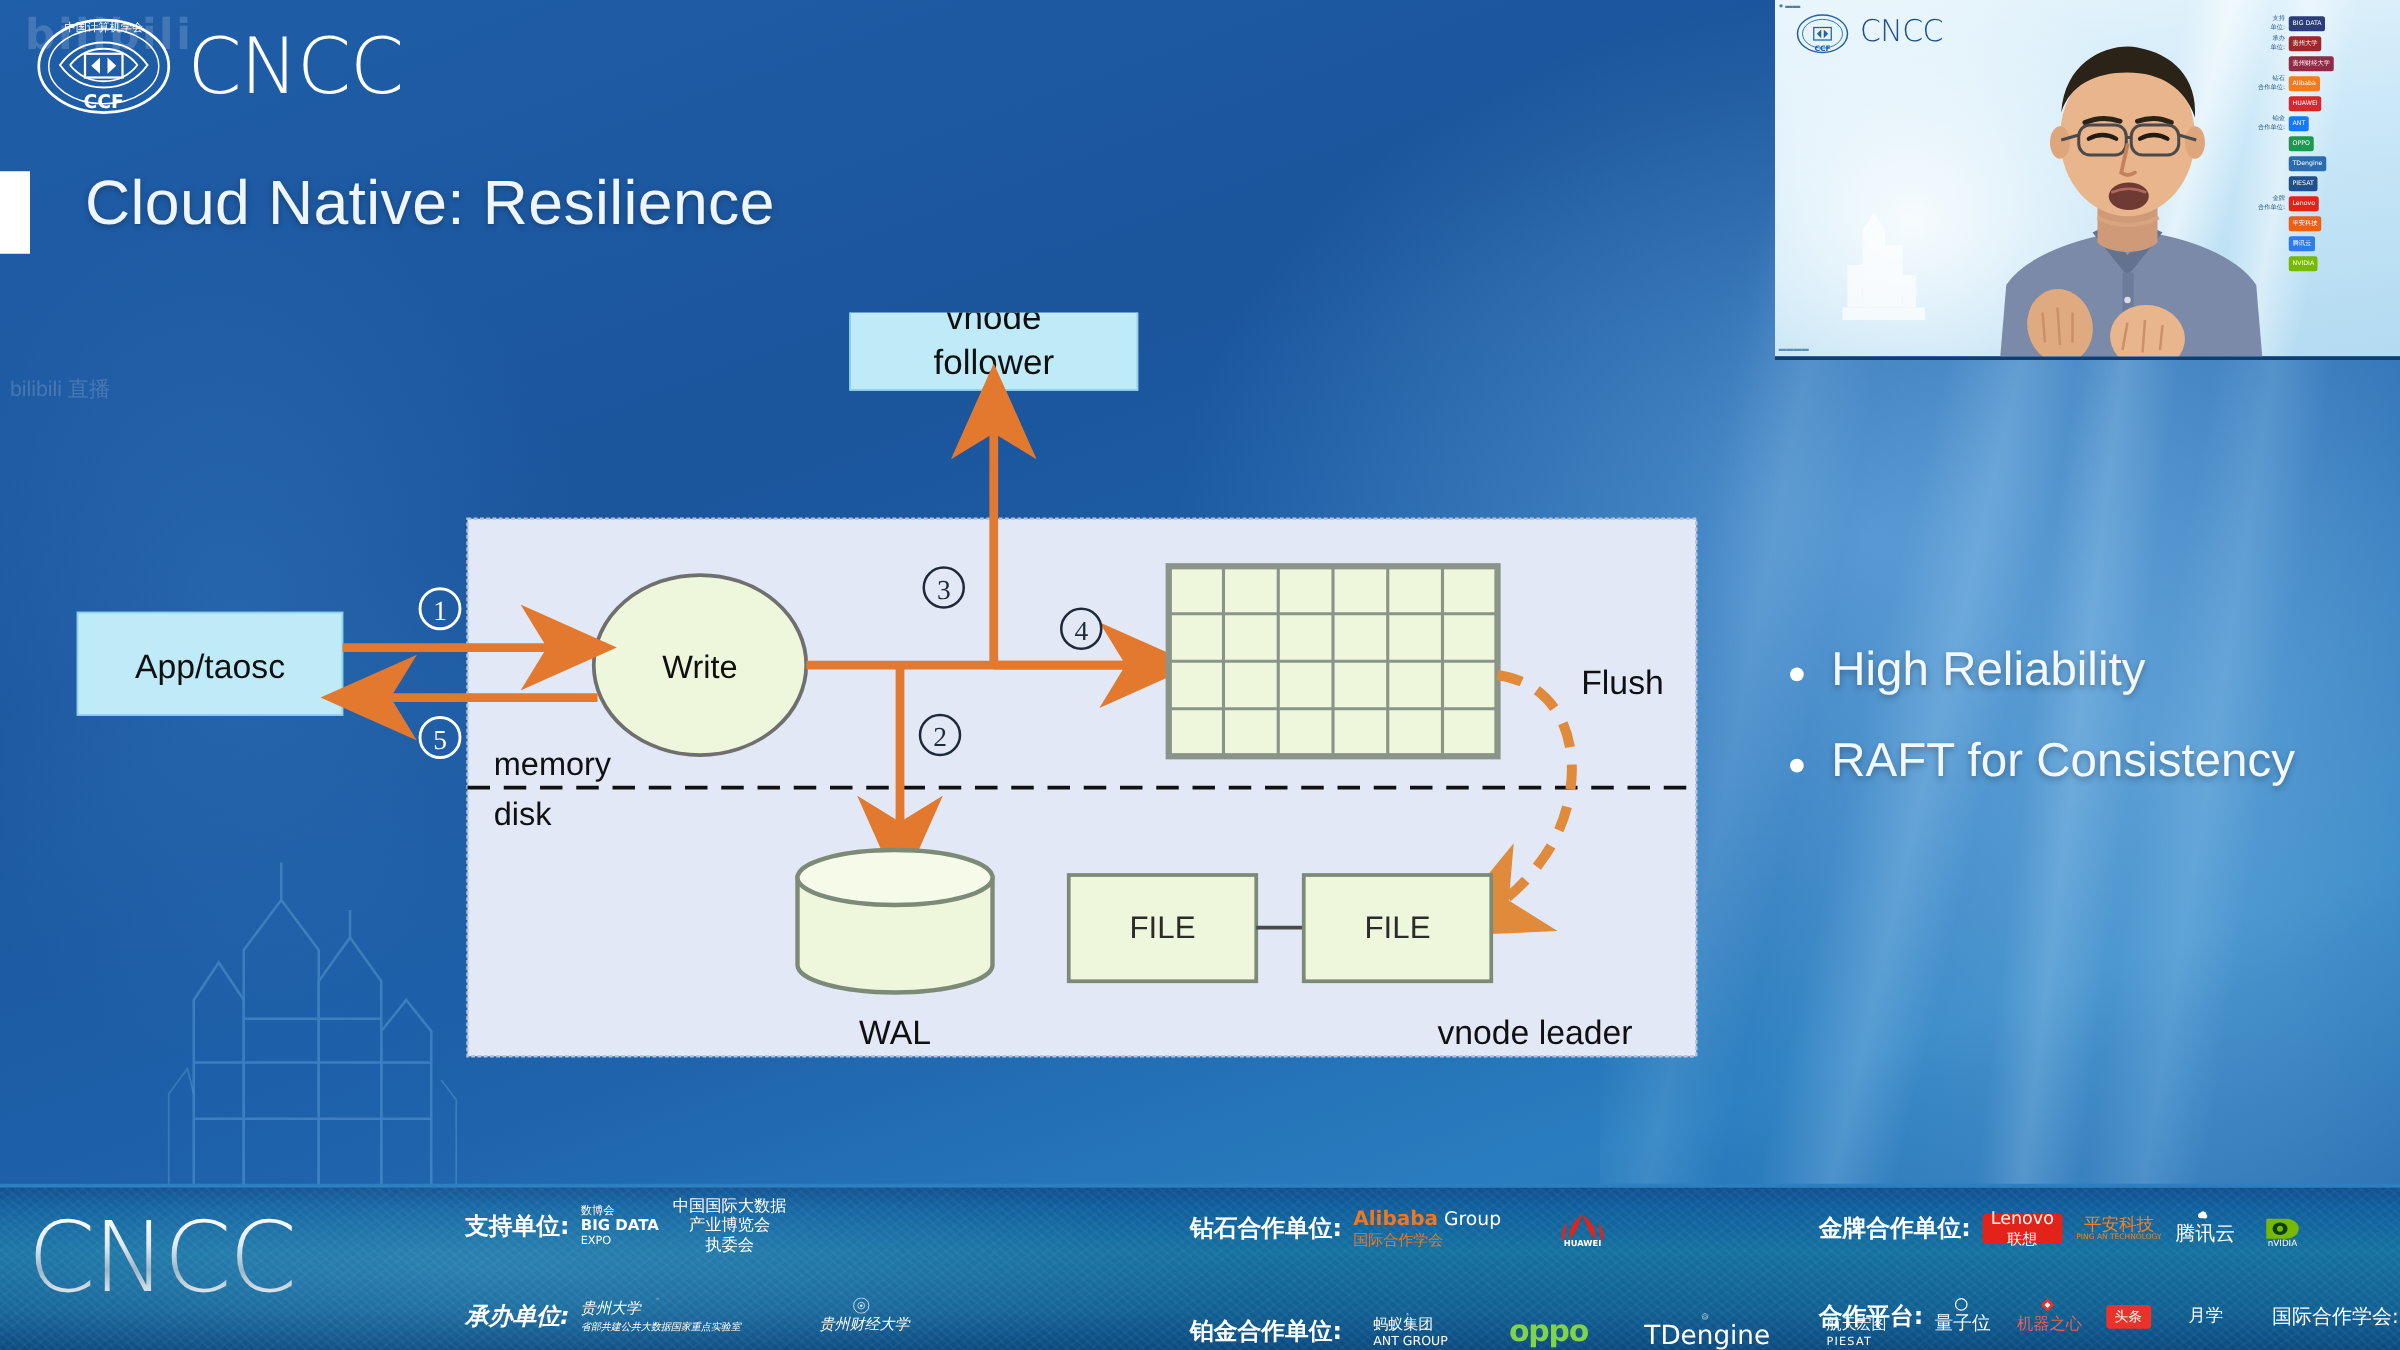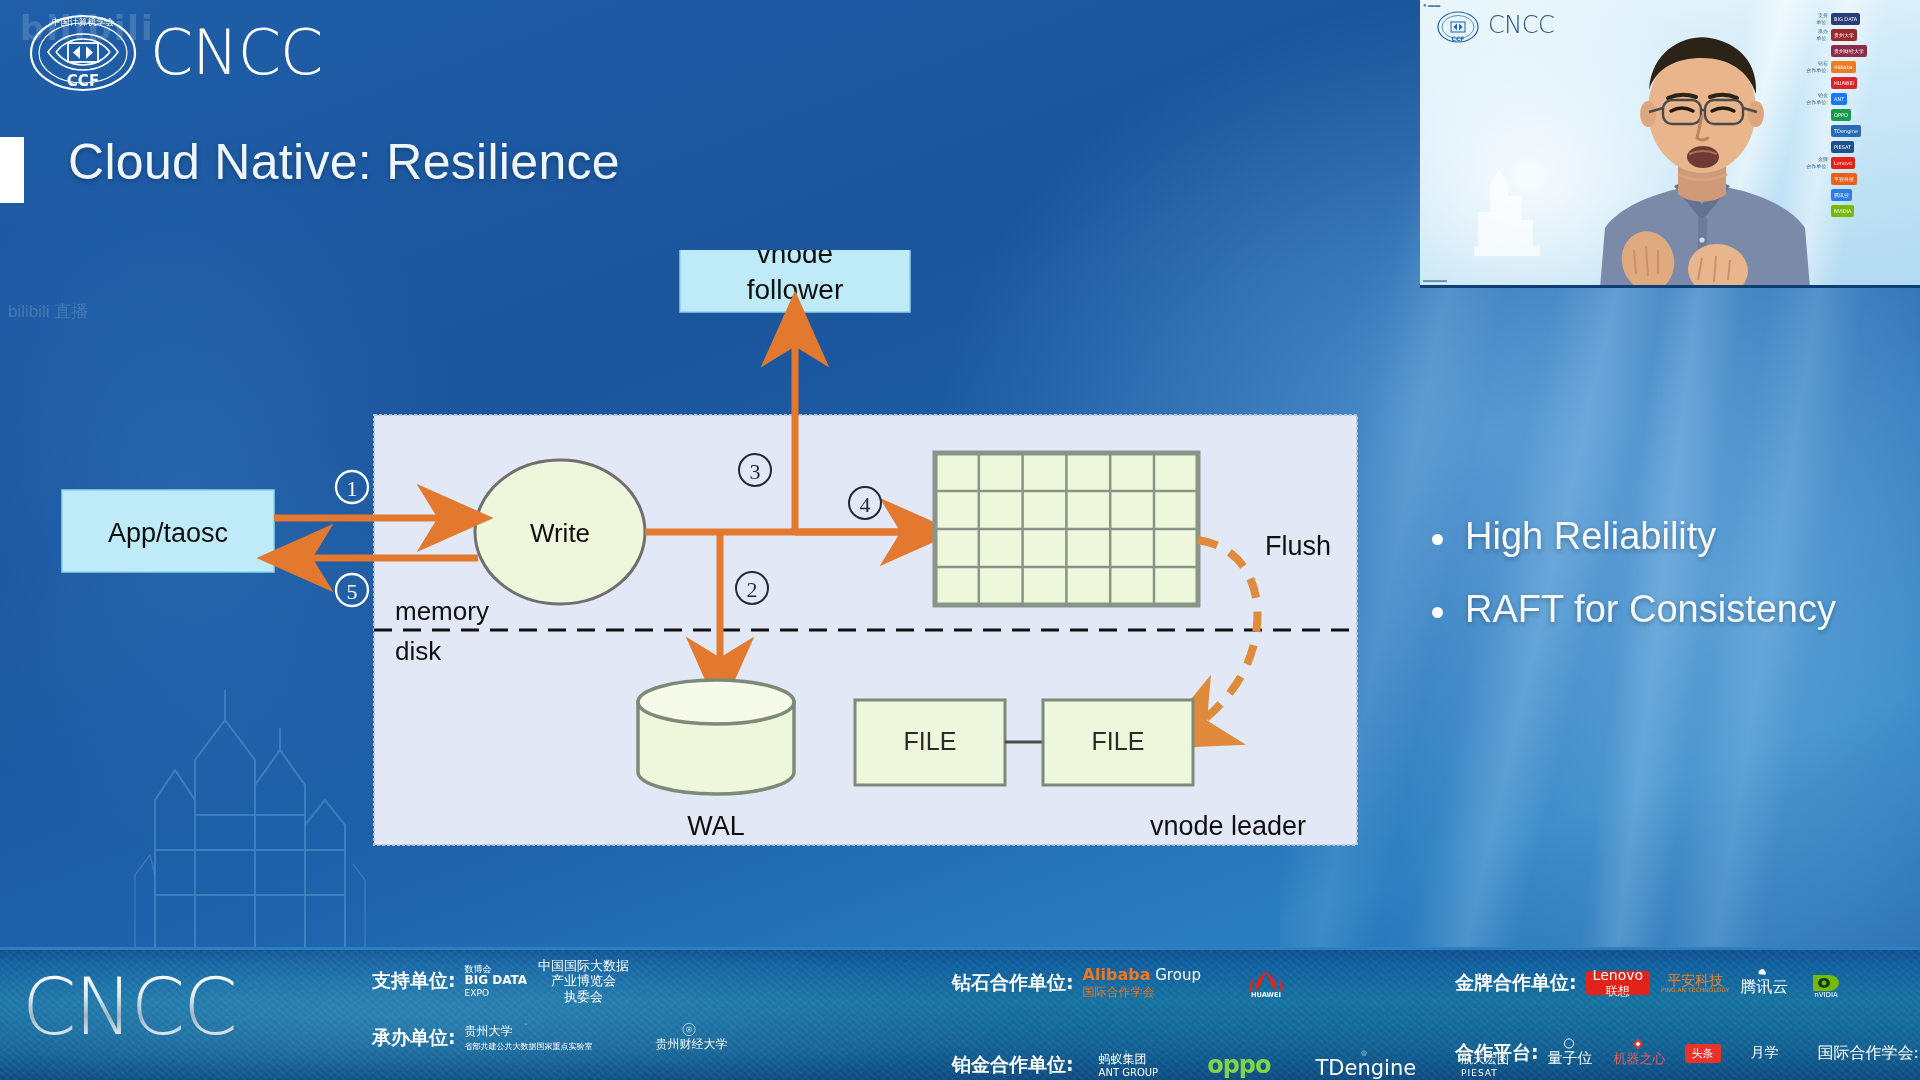--- a/index.html
+++ b/index.html
@@ -482,21 +482,21 @@
           <rect x="4" y="27" width="6" height="6" fill="#f4c21b"></rect>
         </g>
       </svg>
       <span class="tiny" style="line-height:1.15;">数博会<br><b style="font-size:12px;">BIG DATA</b><br>EXPO</span>
     </div>
     <div class="flogo" style="color:#ffffff;font-size:13px;line-height:1.2;text-align:center;">
       中国国际大数据<br>产业博览会<br>执委会
     </div>
   </div>
 
-  <div class="fbk" style="left:372px;top:73px;">
+  <div class="fbk" style="left:372px;top:88px;font-style:italic;">
     <div class="fbk-lbl">承办单位:</div>
     <div class="flogo">
       <svg width="34" height="34" viewBox="0 0 34 34" style="margin-right:5px;">
         <circle cx="17" cy="17" r="16" fill="none" stroke="#ffffff" stroke-width="1.6"></circle>
         <circle cx="17" cy="17" r="12" fill="none" stroke="#ffffff" stroke-width=".8"></circle>
         <text x="17" y="22" text-anchor="middle" font-size="12" fill="#ffffff" font-family="DejaVu Sans">贵</text>
       </svg>
       <span style="font-size:12px;line-height:1.15;">贵州大学<br><span style="font-size:8px;">省部共建公共大数据国家重点实验室</span></span>
     </div>
     <div class="flogo" style="margin-left:52px;">

